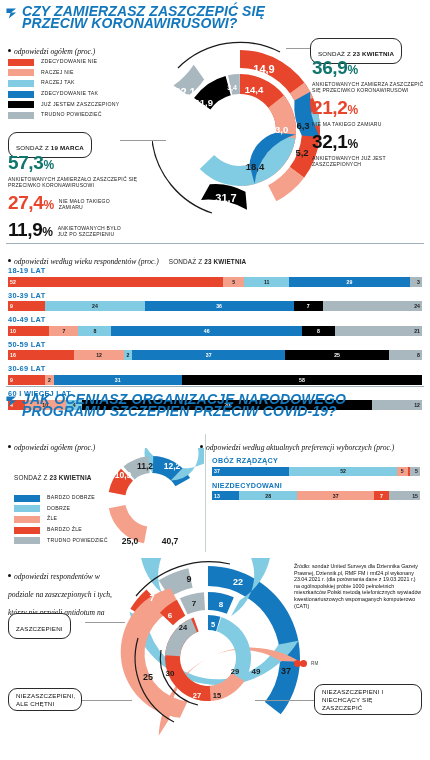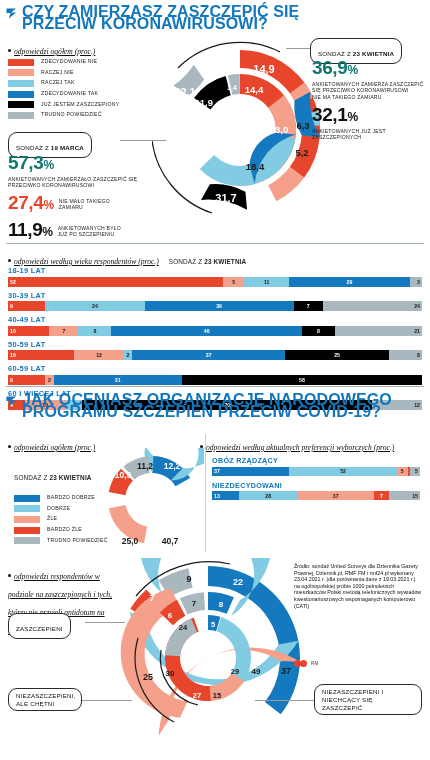--- a/index.html
+++ b/index.html
@@ -7,26 +7,26 @@
     width:430px;height:760px;background:#ffffff;
     font-family:"Liberation Sans", sans-serif;
     color:#1a1a1a;overflow:hidden;position:relative;
   }
   .page{position:relative;width:430px;height:760px;}
 
   
   .sec-head{display:flex;gap:5px;align-items:flex-start;}
   .arrow-icon{width:11px;height:11px;flex:0 0 11px;margin-top:2px;}
   .sec-title{
-    color:#1277bc;font-size:16px;font-weight:bold;line-height:11.6px;
-    letter-spacing:.1px;text-transform:uppercase;
+    color:#1277bc;font-size:14px;font-weight:bold;line-height:11.6px;
+    letter-spacing:.1px;text-transform:uppercase;font-style:italic;
   }
   .subhead{
     font-family:"Liberation Serif", serif;font-style:italic;
-    font-size:7.6px;color:#111;line-height:9px;text-decoration:underline;
+    font-size:7.6px;color:#111;line-height:9px;
   }
   .bullet{display:inline-block;width:3px;height:3px;border-radius:50%;
     background:#111;vertical-align:2px;margin-right:3px;}
   .sondaz{font-size:6.4px;letter-spacing:.15px;color:#222;}
   .sondaz b{font-weight:bold;}
 
   
   .legend{margin-top:6px;}
   .legend-row{display:flex;align-items:flex-start;margin-bottom:3.2px;}
   .sw{width:26px;height:7px;flex:0 0 26px;margin-right:7px;margin-top:.5px;}
@@ -191,20 +191,21 @@
       <div class="statline" style="width:66px">ANKIETOWANYCH BYŁO JUŻ PO SZCZEPIENIU</div>
     </div>
   </div>
 
   <div class="abs callout" style="left:310px;top:38px;">
     <span class="callout-txt"><span>SONDAŻ Z </span><b>23 KWIETNIA</b></span>
   </div>
   <div class="abs" style="left:312px;top:58px;width:112px;">
     <div class="bignum" style="color:#0f766e"><span>36,9</span><span class="pct">%</span></div>
     <div class="statline" style="margin-top:1px;">ANKIETOWANYCH ZAMIERZA ZASZCZEPIĆ SIĘ PRZECIWKO KORONAWIRUSOWI</div>
+    <div class="bignum" style="color:#e8462c;margin-top:5px;"><span>21,2</span><span class="pct">%</span></div>
     <div class="statline" style="margin-top:1px;">NIE MA TAKIEGO ZAMIARU</div>
     <div class="bignum" style="color:#111;margin-top:5px;"><span>32,1</span><span class="pct">%</span></div>
     <div class="statline" style="margin-top:1px;">ANKIETOWANYCH JUŻ JEST ZASZCZEPIONYCH</div>
   </div>
 
   <hr class="rule abs" style="left:6px;top:243px;width:418px;">
 
   <div class="abs" style="left:8px;top:250px;display:flex;align-items:baseline;gap:10px;">
     <span><span class="bullet"></span><span class="subhead">odpowiedzi według wieku respondentów (proc.)</span></span>
     <span class="sondaz"><span>SONDAŻ Z </span><b>23 KWIETNIA</b></span>
@@ -291,21 +292,21 @@
           </div>
           <div class="seg center" style="background: rgb(0, 0, 0); width: 25%;">
             <span style="color: rgb(255, 255, 255);">25</span>
           </div>
           <div class="seg right" style="background: rgb(169, 183, 191); width: 8%;">
             <span style="color: rgb(26, 26, 26);">8</span>
           </div>
         </div>
       </div>
       <div class="age-group">
-        <div class="age-label">60-59 LAT</div>
+        <div class="age-label">30-69 LAT</div>
         <div class="bar">
           <div class="seg left" style="background: rgb(232, 70, 44); width: 9%;">
             <span style="color: rgb(255, 255, 255);">9</span>
           </div>
           <div class="seg center" style="background: rgb(244, 160, 138); width: 2%;">
             <span style="color: rgb(26, 26, 26);">2</span>
           </div>
           <div class="seg center" style="background: rgb(20, 121, 191); width: 31%;">
             <span style="color: rgb(255, 255, 255);">31</span>
           </div>

